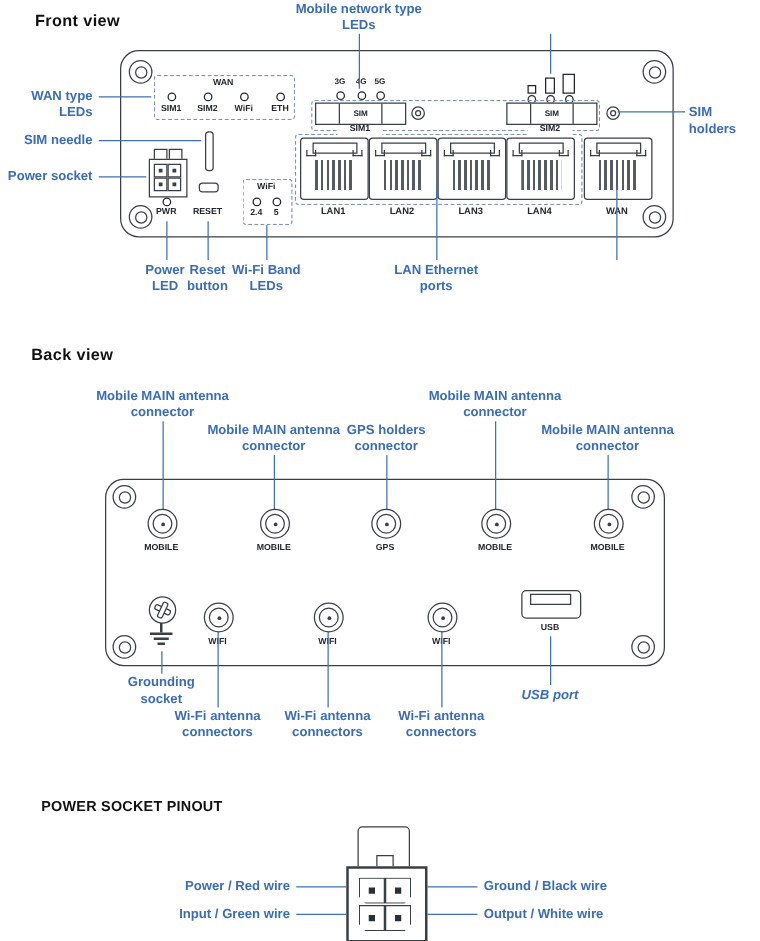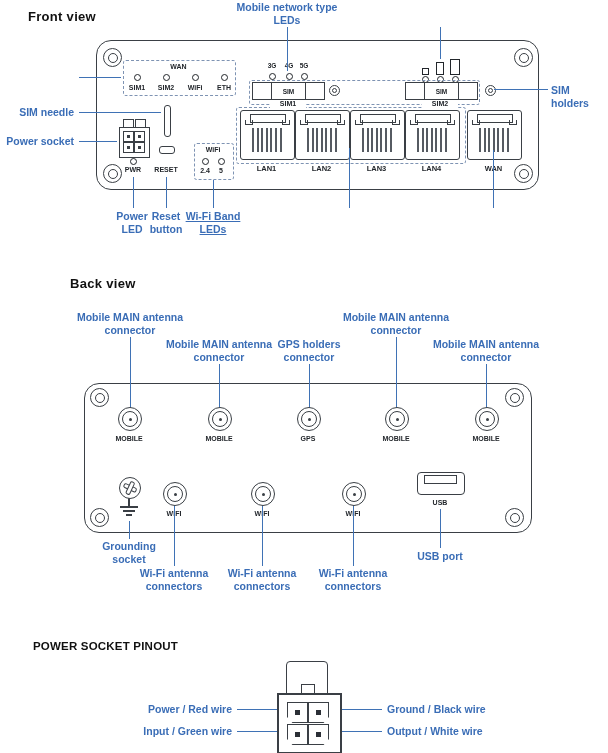--- a/index.html
+++ b/index.html
@@ -62,20 +62,21 @@
   <div class="hd" style="left:28px;top:9px;">Front view</div>
 
   <div class="co" style="left:217px;top:1px;width:140px;">
     <div>Mobile network type</div>
     <div>LEDs</div>
   </div>
   <div class="vl" style="left:287px;top:27px;height:44px;"></div>
 
   <div class="vl" style="left:440px;top:27px;height:32px;"></div>
 
+  <div class="co r" style="left:2px;top:71px;width:72px;">WAN type LEDs</div>
   <div class="hl" style="left:79px;top:77px;width:42px;"></div>
 
   <div class="co r" style="left:2px;top:106px;width:72px;">SIM needle</div>
   <div class="hl" style="left:79px;top:112px;width:82px;"></div>
 
   <div class="co r" style="left:2px;top:135px;width:72px;">Power socket</div>
   <div class="hl" style="left:79px;top:141px;width:38px;"></div>
 
   <div class="co l" style="left:551px;top:84px;width:56px;">SIM holders</div>
   <div class="hl" style="left:494px;top:89px;width:54px;"></div>
@@ -210,28 +211,32 @@
   <div class="co" style="left:103px;top:210px;width:58px;">
     <div>Power</div>
     <div>LED</div>
   </div>
   <div class="vl" style="left:166px;top:177px;height:31px;"></div>
   <div class="co" style="left:137px;top:210px;width:58px;">
     <div>Reset</div>
     <div>button</div>
   </div>
   <div class="vl" style="left:213px;top:180px;height:28px;"></div>
-  <div class="co" style="left:178px;top:210px;width:70px;text-decoration:underline;">
+  <div class="co" style="left:178px;top:210px;width:70px;">
     <div>Wi-Fi Band</div>
     <div>LEDs</div>
   </div>
   <div class="vl" style="left:349px;top:148px;height:60px;"></div>
+  <div class="co" style="left:299px;top:210px;width:100px;">
+    <div>LAN Ethernet</div>
+    <div>ports</div>
+  </div>
   <div class="vl" style="left:493px;top:150px;height:58px;"></div>
 
-  <div class="hd" style="left:25px;top:276px;margin-left:45px;">Back view</div>
+  <div class="hd" style="left:25px;top:276px;">Back view</div>
 
   <div class="co" style="left:70px;top:311px;width:120px;">
     <div>Mobile MAIN antenna</div>
     <div>connector</div>
   </div>
   <div class="vl" style="left:130px;top:337px;height:78px;"></div>
 
   <div class="co" style="left:159px;top:338px;width:120px;">
     <div>Mobile MAIN antenna</div>
     <div>connector</div>
@@ -332,21 +337,21 @@
   <div class="co" style="left:217px;top:567px;width:90px;">
     <div>Wi-Fi antenna</div>
     <div>connectors</div>
   </div>
   <div class="vl" style="left:353px;top:504px;height:62px;z-index:0;"></div>
   <div class="co" style="left:308px;top:567px;width:90px;">
     <div>Wi-Fi antenna</div>
     <div>connectors</div>
   </div>
   <div class="vl" style="left:440px;top:509px;height:39px;"></div>
-  <div class="co" style="left:400px;top:550px;width:80px;">USB port</div>
+  <div class="co" style="left:400px;top:550px;width:80px;font-style:italic;">USB port</div>
 
   <div class="hd2" style="left:33px;top:640px;">POWER SOCKET PINOUT</div>
 
   <div class="abs" style="left:286px;top:661px;width:40px;height:33px;border:1.6px solid var(--dk);border-radius:4px 4px 0 0;background:#fff;"></div>
   <div class="abs" style="left:301px;top:684px;width:12px;height:10px;border:1.5px solid var(--dk);background:#fff;"></div>
   <div class="abs" style="left:277px;top:693px;width:61px;height:57px;border:2px solid var(--dk);background:#fff;z-index:2;">
     <div class="pin cl" style="left:8px;top:7px;">
         <i></i>
       </div>
     <div class="pin cr" style="left:29px;top:7px;">

